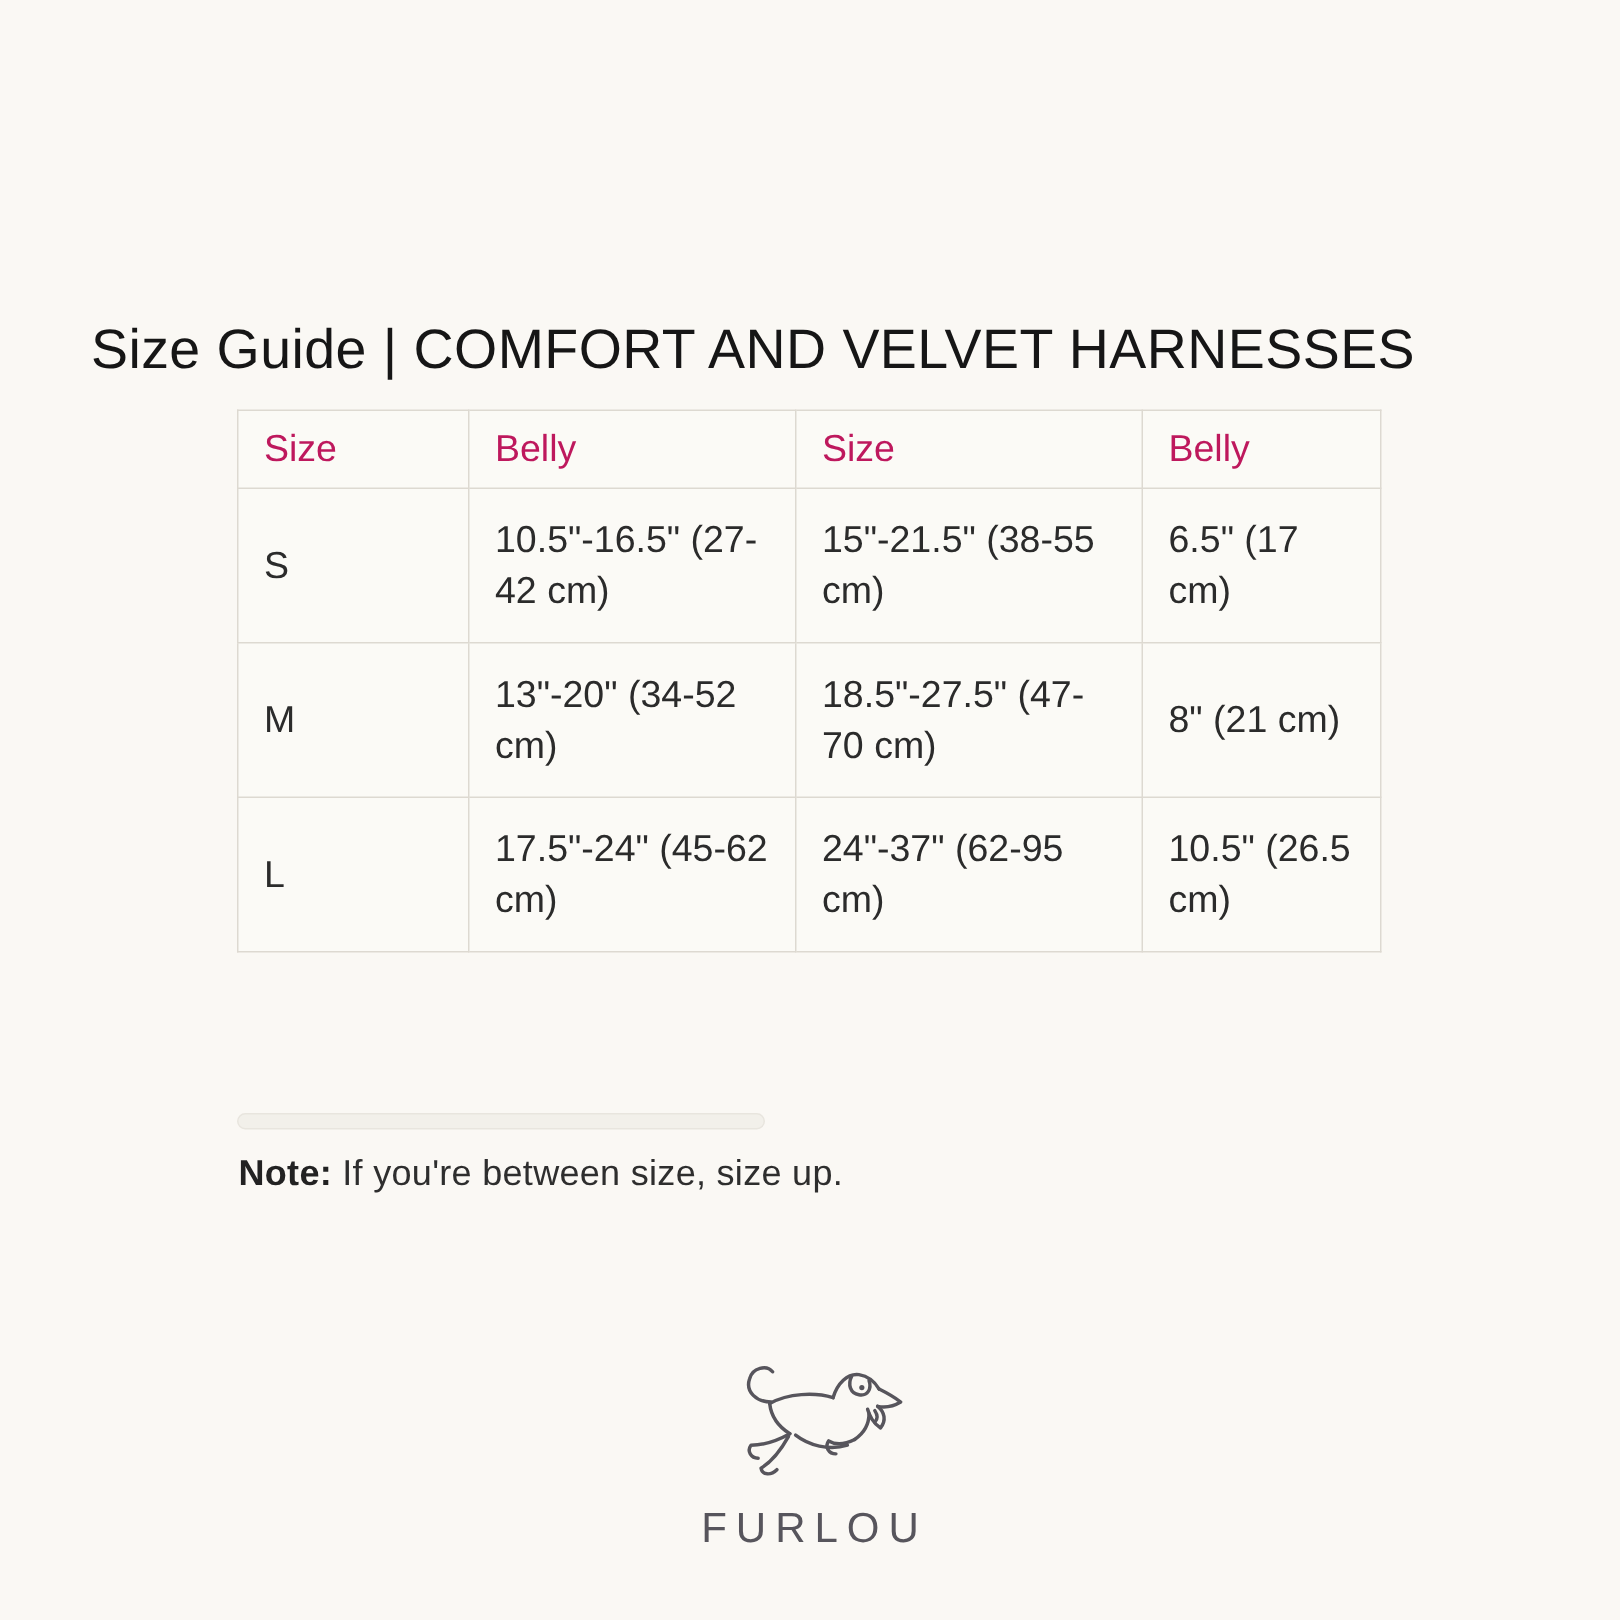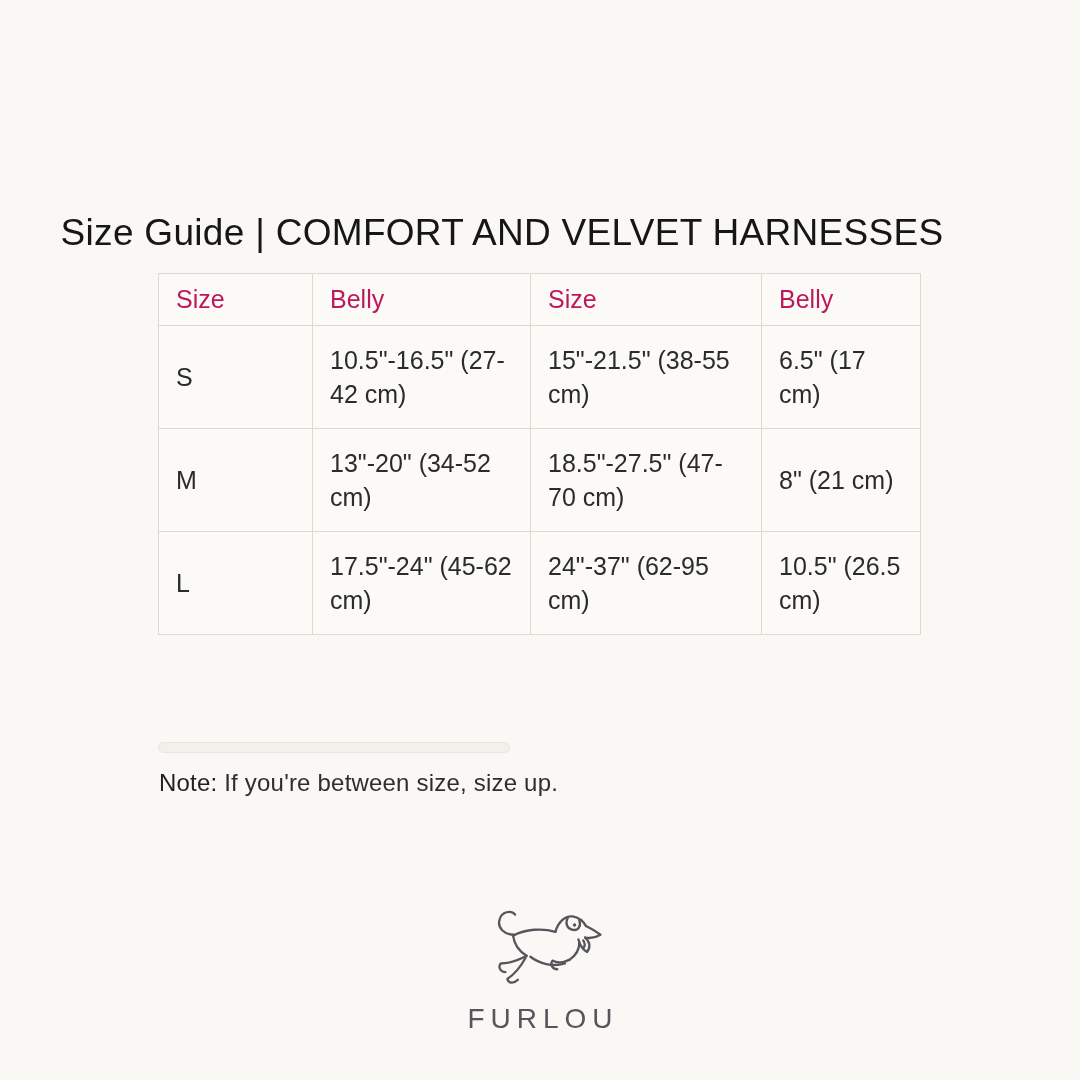--- a/index.html
+++ b/index.html
@@ -66,21 +66,21 @@
     border: 1px solid #e8e5de;
   }
   .note-line {
     position: absolute;
     left: 159px;
     top: 769px;
     font-size: 24px;
     color: #2e2e2e;
     letter-spacing: 0.2px;
   }
-  .note-line .note-label { font-weight: 400; color: #222; }
+  .note-line .note-label { font-weight: 700; color: #222; }
   .brand-block {
     position: absolute;
     left: 0;
     top: 903px;
     width: 1080px;
     text-align: center;
   }
   .brand-logo { display: block; margin: 0 auto; }
   .brand-name {
     display: block;

